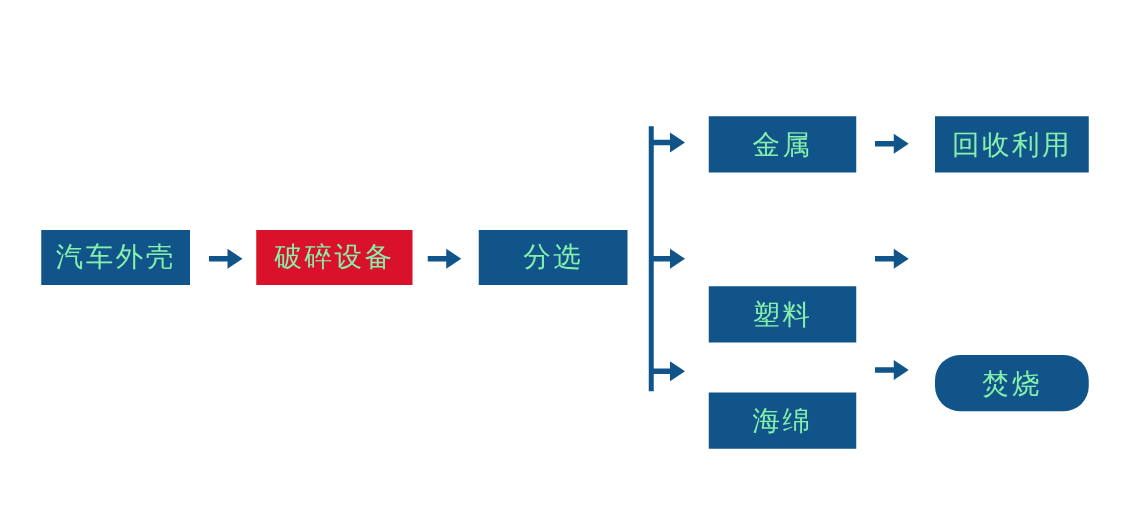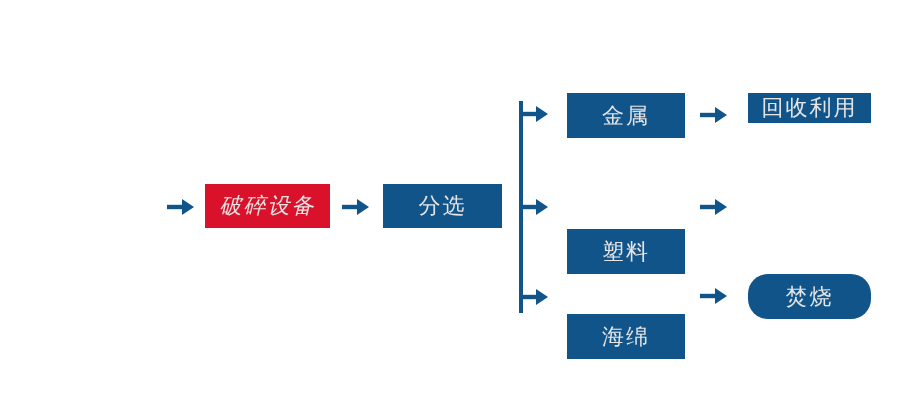--- a/index.html
+++ b/index.html
@@ -7,62 +7,63 @@
     width:900px;height:411px;
     background:#ffffff;
     font-family:"DejaVu Sans", sans-serif;
     position:relative;
     overflow:hidden;
   }
   .canvas{position:absolute;left:0;top:0;width:900px;height:411px;}
   .node{
     position:absolute;
     display:flex;align-items:center;justify-content:center;
-    color:#e5e5e5;
+    color:#86efac;
     font-size:22px;
     letter-spacing:2px;
     box-sizing:border-box;
     white-space:nowrap;
   }
   .blue{background:#10548a;}
-  .red{background:#d9112b;font-style:italic;}
+  .red{background:#d9112b;}
   .arrow{position:absolute;width:27px;height:18px;}
   .arrow svg{display:block;width:27px;height:18px;}
   .vline{
     position:absolute;
     left:519px;top:101px;
     width:4px;height:212px;
     background:#10548a;
   }
   
   .b1{left:33px;top:184px;width:119px;height:44px;}
   .b2{left:205px;top:184px;width:125px;height:44px;}
   .b3{left:383px;top:184px;width:119px;height:44px;}
   .a1{left:167px;top:198px;}
   .a2{left:342px;top:198px;}
   
   .ab1{left:521px;top:105px;}
   .ab2{left:521px;top:198px;}
   .ab3{left:521px;top:288px;}
   
   .r1a{left:567px;top:93px;width:118px;height:45px;}
-  .r1b{left:748px;top:93px;width:123px;height:30px;text-align:right;}
+  .r1b{left:748px;top:93px;width:123px;height:45px;text-align:right;}
   .ar1{left:700px;top:106px;}
   .r2a{left:567px;top:185px;width:118px;height:45px;margin-top:44px;}
   .r2b{left:748px;top:185px;width:123px;height:45px;}
   .ar2{left:700px;top:198px;}
   .r3a{left:567px;top:274px;width:118px;height:45px;margin-top:40px;}
-  .r3b{left:748px;top:274px;width:123px;height:45px;border-radius:20px;}
+  .r3b{left:748px;top:284px;width:123px;height:45px;border-radius:20px;}
   .ar3{left:700px;top:287px;}
 </style>
 </head>
 <body>
 
 <div class="canvas">
 
+  <div class="node blue b1">汽车外壳</div>
 
   <div class="arrow a1">
     <svg viewBox="0 0 27 18" xmlns="http://www.w3.org/2000/svg">
       <rect x="0" y="6.8" width="16" height="4.4" fill="#10548a"></rect>
       <polygon points="15,1 27,9 15,17" fill="#10548a"></polygon>
     </svg>
   </div>
 
   <div class="node red b2">破碎设备</div>
 

